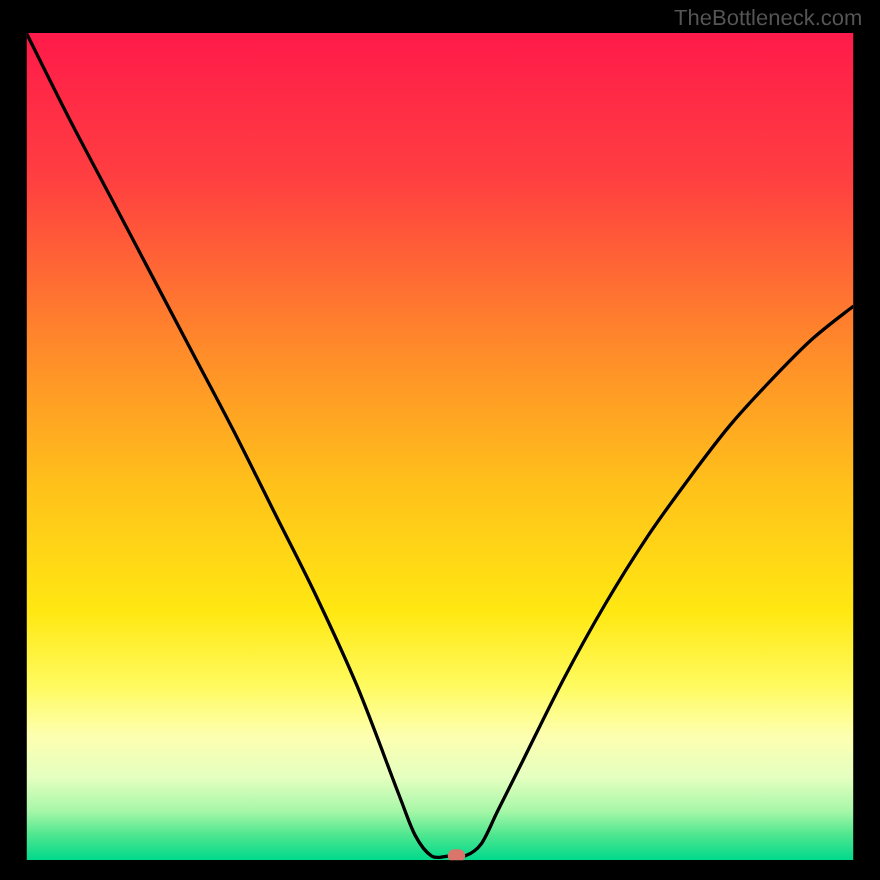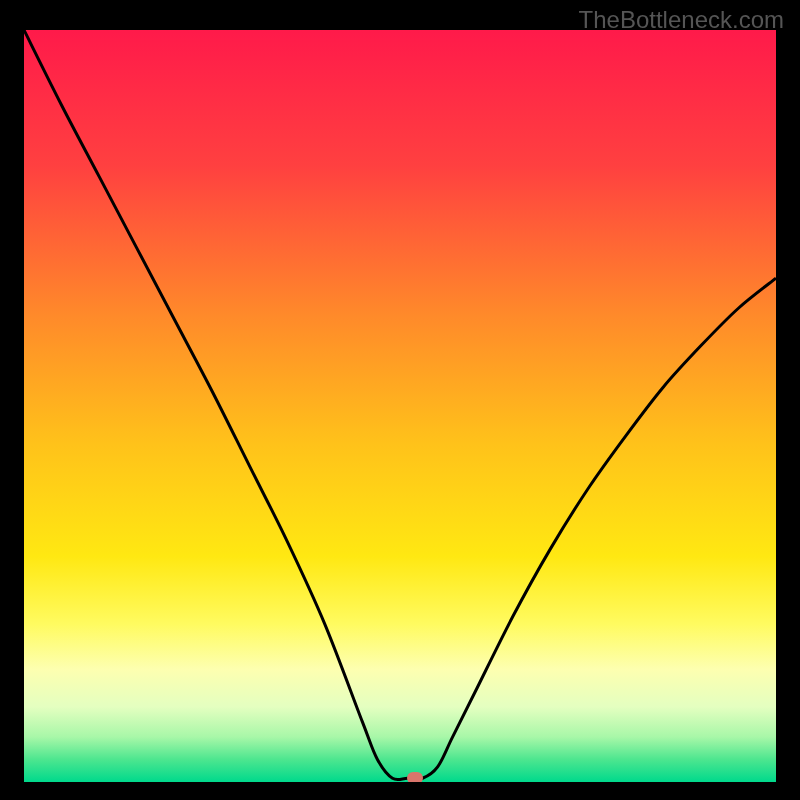--- a/index.html
+++ b/index.html
@@ -9,21 +9,21 @@
     height: 800px;
     background: #000;
     position: relative;
     font-family: Arial, sans-serif;
   }
   .watermark {
     position: absolute;
     top: 6px;
     right: 16px;
     color: #555;
-    font-size: 24px;
+    font-size: 20px;
     z-index: 10;
   }
   .plot-area {
     position: absolute;
     left: 24px;
     top: 30px;
     width: 752px;
     height: 752px;
     overflow: hidden;
   }

